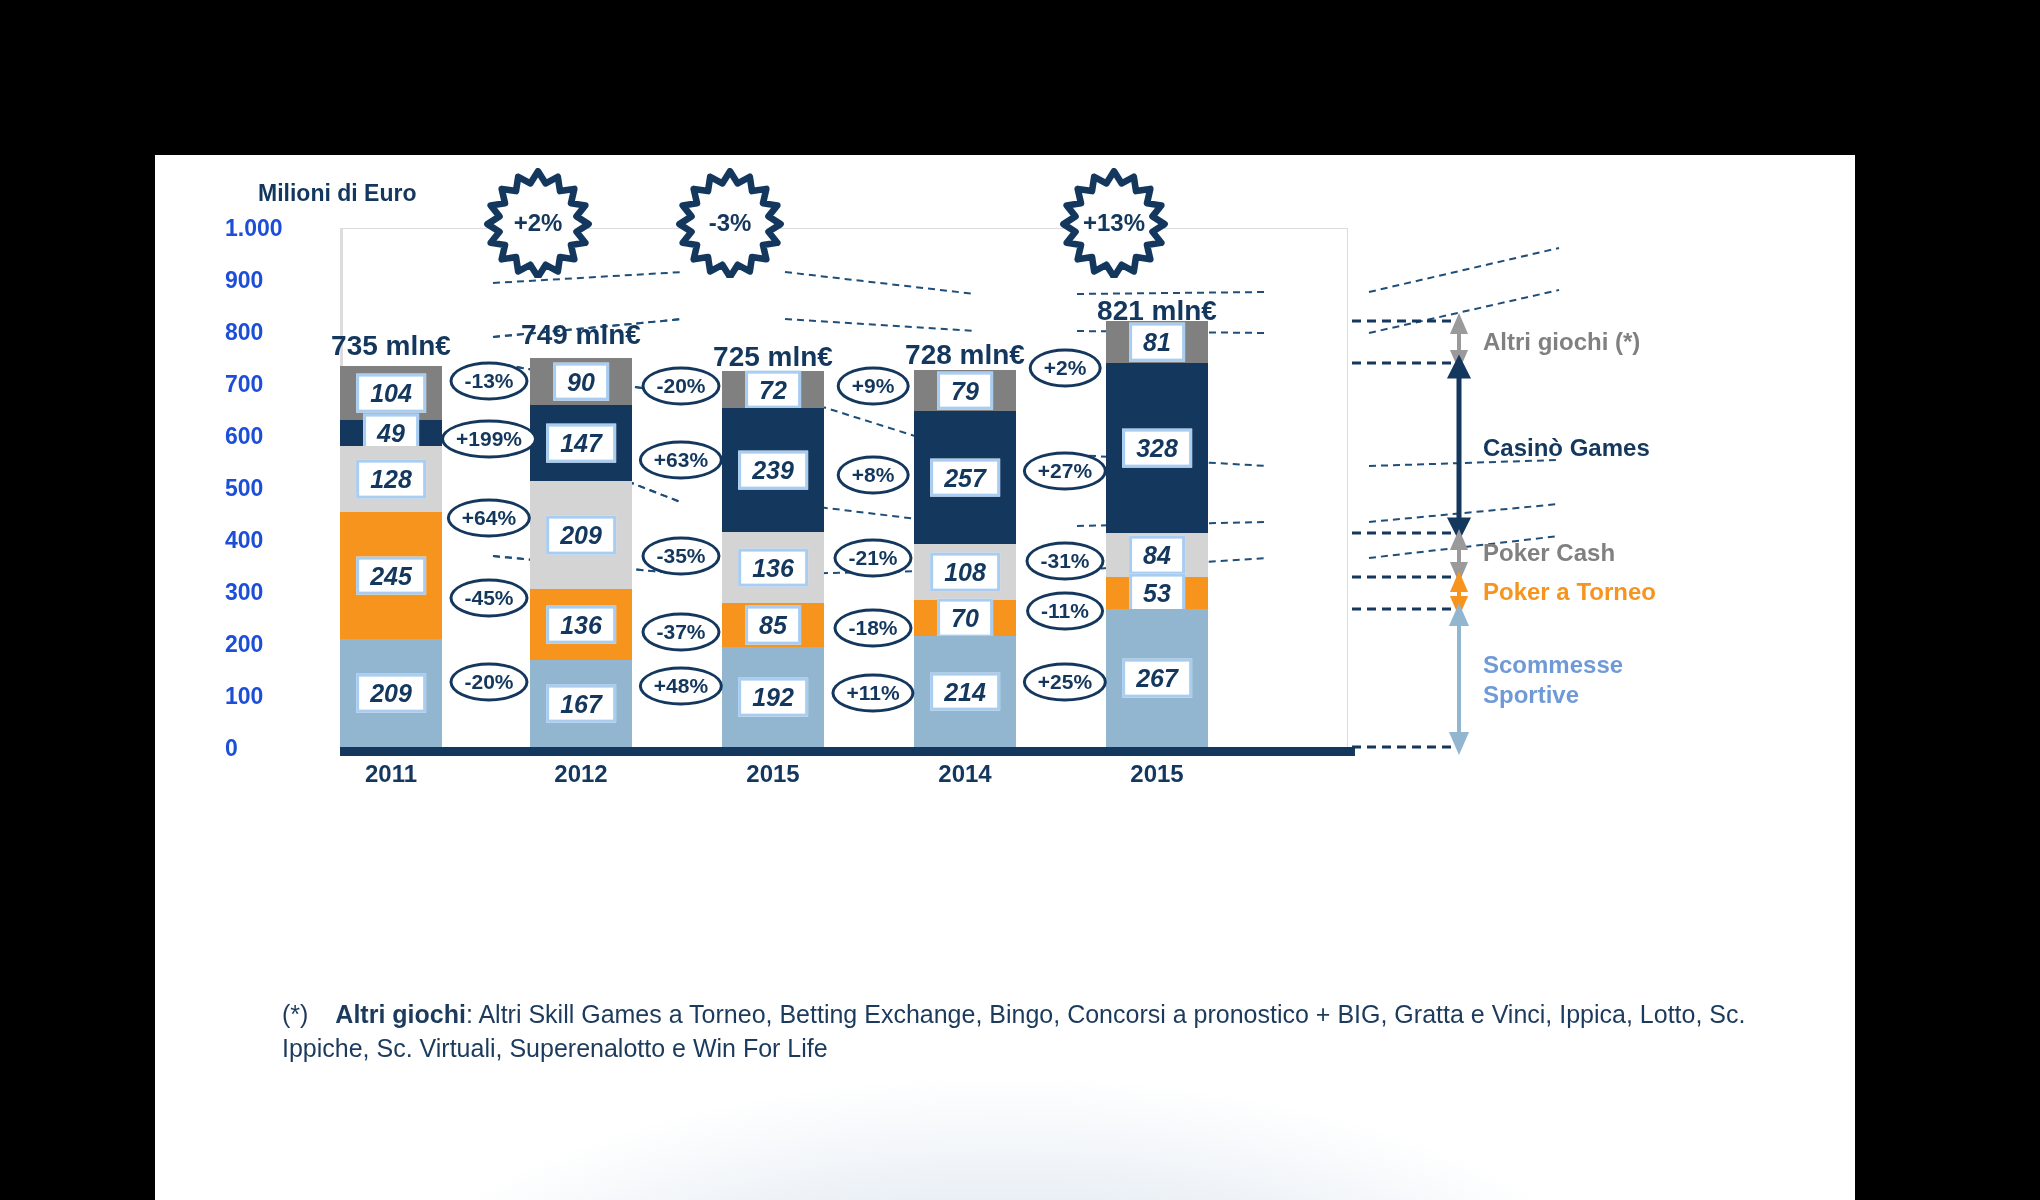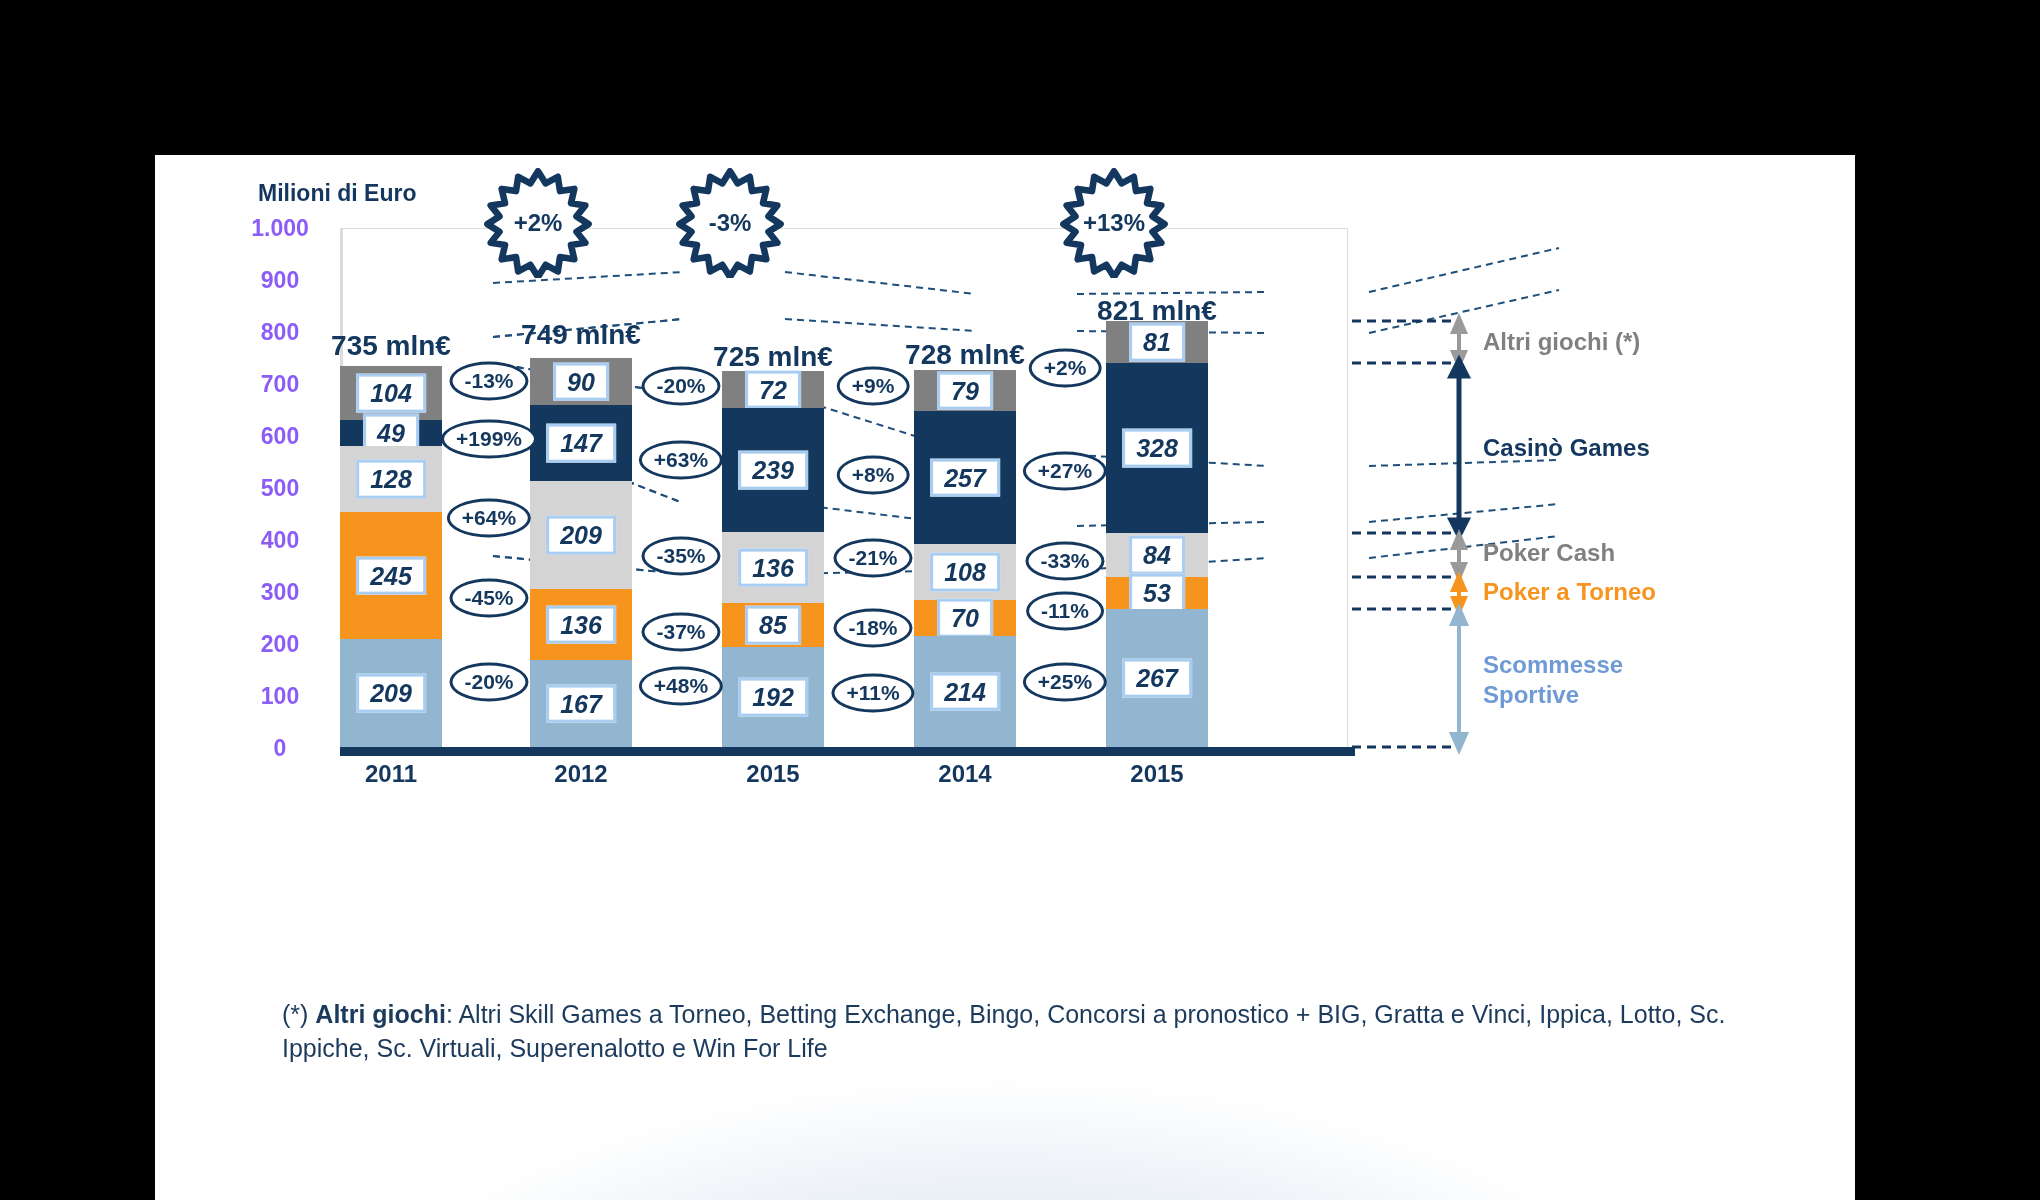--- a/index.html
+++ b/index.html
@@ -29,22 +29,22 @@
     border-left: 3px solid #dcdcdc;
     border-top: 1px solid #dcdcdc;
     border-right: 1px solid #dcdcdc;
   }
   #axis-title {
     position: absolute; left: 103px; top: 25px;
     font-size: 23px; font-weight: bold; color: #14375e;
     white-space: nowrap;
   }
   .ytick {
-    position: absolute; right: 0; width: 110px; text-align: center;
-    font-size: 23px; font-weight: bold; color: #8b5cf6;
+    position: absolute; right: 0; width: 110px; text-align: left;
+    font-size: 23px; font-weight: bold; color: #1d4ed8;
     transform: translateY(-50%);
   }
   #ytick-wrap { position: absolute; left: 60px; top: 0; width: 120px; height: 700px; }
   #baseline {
     position: absolute; left: 185px; top: 592px; width: 1015px; height: 9px;
     background: #14375e;
   }
   .xtick {
     position: absolute; top: 605px; width: 150px; text-align: center;
     font-size: 24px; font-weight: bold; color: #14375e;
@@ -101,21 +101,21 @@
   }
   .lg-altri { color: #808080; }
   .lg-casino { color: #14375e; }
   .lg-pcash { color: #808080; }
   .lg-ptorneo { color: #f7941d; }
   .lg-scom { color: #6f9ad6; }
   #footnote {
     position: absolute; left: 127px; top: 843px; width: 1500px;
     font-size: 25px; color: #1b3a5c; line-height: 1.35;
   }
-  #footnote b { font-weight: bold; }
+  #footnote b { font-weight: bold; margin-left: 20px; }
   svg.overlay { position: absolute; left: 0; top: 0; pointer-events: none; }
 </style>
 </head>
 <body>
 
 <div id="slide">
   <div id="glow"></div>
 
   <div id="axis-title">Milioni di Euro</div>
 
@@ -303,21 +303,21 @@
   <div class="delta" style="left:910px; top:213px">+2%</div>
 
   <div class="delta" style="left:334px; top:284px">+199%</div>
   <div class="delta" style="left:526px; top:305px">+63%</div>
   <div class="delta" style="left:718px; top:320px">+8%</div>
   <div class="delta" style="left:910px; top:316px">+27%</div>
 
   <div class="delta" style="left:334px; top:363px">+64%</div>
   <div class="delta" style="left:526px; top:401px">-35%</div>
   <div class="delta" style="left:718px; top:403px">-21%</div>
-  <div class="delta" style="left:910px; top:406px">-33%</div>
+  <div class="delta" style="left:910px; top:406px">-31%</div>
 
   <div class="delta" style="left:334px; top:443px">-45%</div>
   <div class="delta" style="left:526px; top:477px">-37%</div>
   <div class="delta" style="left:718px; top:473px">-18%</div>
   <div class="delta" style="left:910px; top:456px">-11%</div>
 
   <div class="delta" style="left:334px; top:527px">-20%</div>
   <div class="delta" style="left:526px; top:531px">+48%</div>
   <div class="delta" style="left:718px; top:538px">+11%</div>
   <div class="delta" style="left:910px; top:527px">+25%</div>

